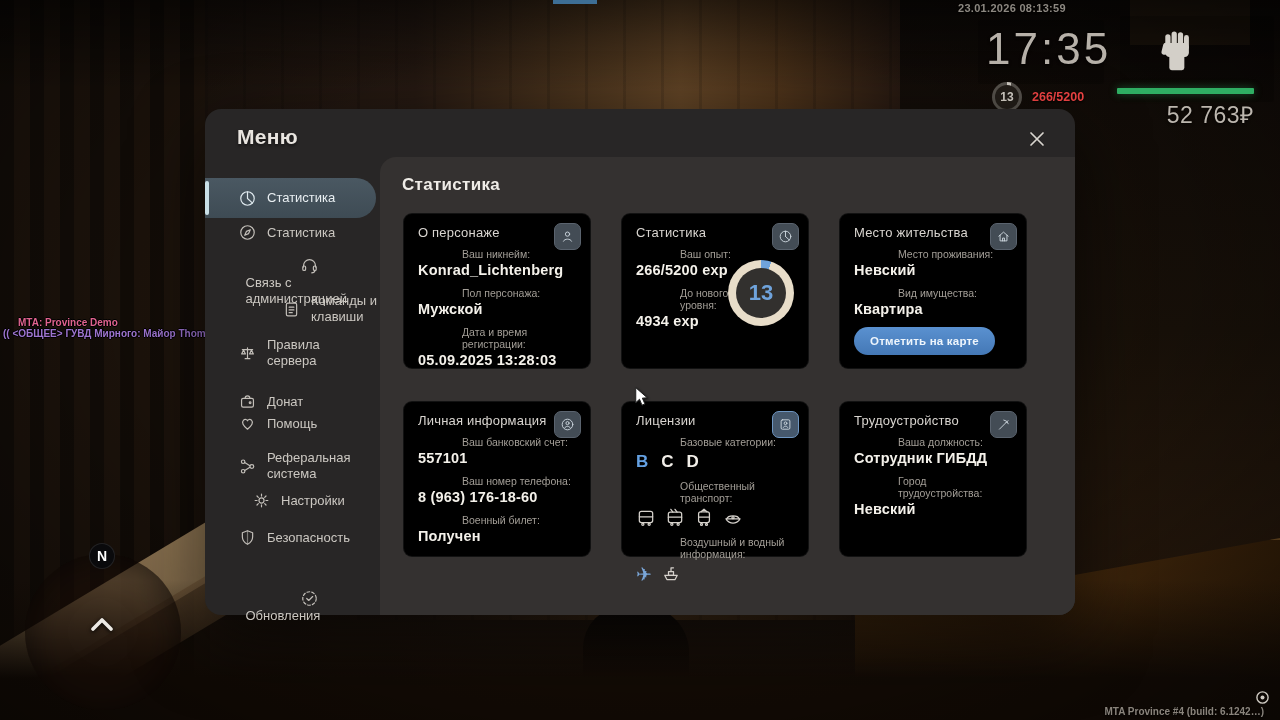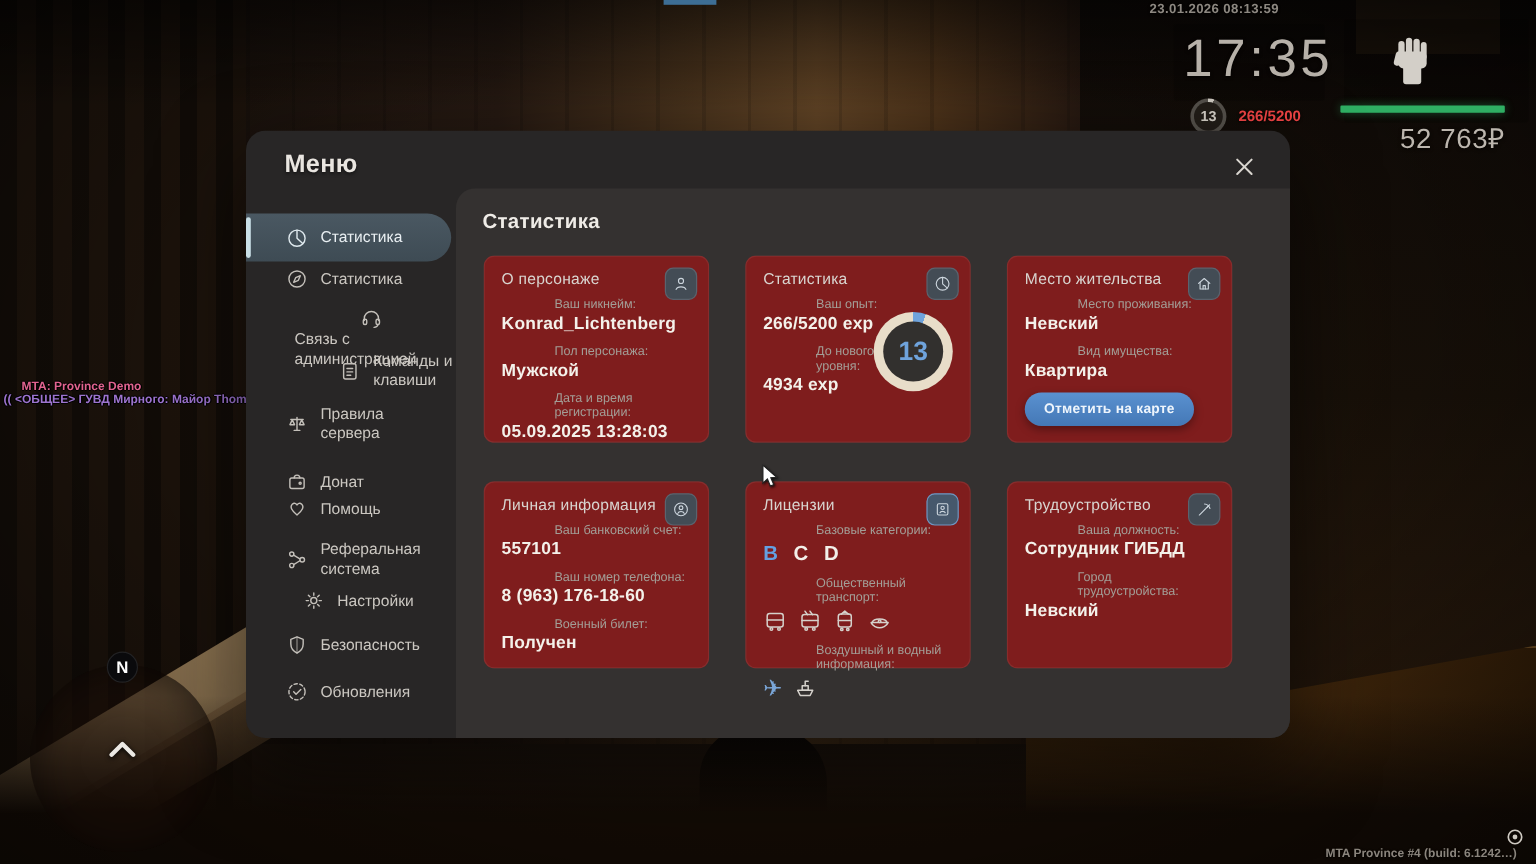--- a/index.html
+++ b/index.html
@@ -96,26 +96,26 @@
     color:#cbc7c1; cursor:pointer; }
   .side-item .ic { margin-left:33px; flex:0 0 19px; color:#c3bfb9; }
   .side-item .lbl { margin-left:10px; font-size:13px; line-height:16px; width:104px; }
   .side-item.active { left:0; top:69px; width:171px; height:40px;
     border-radius:0 20px 20px 0; background:linear-gradient(180deg,#4a5862,#3e4b54); color:#e9eff2; }
   .side-item.active .ic { color:#dfe9ee; }
   .active-indicator { position:absolute; left:0; top:3px; bottom:3px; width:4px; border-radius:2px;
     background:#c9dfe6; }
   .si-2 { top:114px; } .si-3 { top:147px;flex-direction:column; } .si-4 { top:184px;margin-left:44px; } .si-5 { top:228px; }
   .si-6 { top:263px;margin-top:20px; } .si-7 { top:305px; } .si-8 { top:341px; } .si-9 { top:382px;padding-left:14px; }
-  .si-10 { top:419px; } .si-11 { top:458px; }
+  .si-10 { top:419px; } .si-11 { top:480px;flex-direction:column; }
 
   
   .cards { position:absolute; left:23px; top:56px; display:grid;
     grid-template-columns:188px 188px 188px; grid-auto-rows:156px; column-gap:30px; row-gap:32px; }
-  .card { position:relative; background:#7f1d1d; border:1px solid rgba(255,255,255,0.07);
+  .card { position:relative; background:#000000; border:1px solid rgba(255,255,255,0.07);
     border-radius:9px; padding:11px 14px; }
   .card-title { font-size:13px; color:#d9d5d0; letter-spacing:.2px; }
   .chip { position:absolute; top:9px; right:9px; width:27px; height:27px; border-radius:7px;
     background:#434c55; border:1px solid #5a636e; display:flex; align-items:center; justify-content:center;
     color:#ccd5dd; }
   .chip.hl { background:#46586c; border-color:#6e96c2; }
   .f-label { margin-top:8px; font-size:10.5px; line-height:12px; color:#a39e97;padding-left:44px; }
   .f-value { margin-top:2px; font-size:14.5px; line-height:17px; font-weight:bold; color:#f4f1ea;
     letter-spacing:.2px; }
   .ring { position:absolute; right:14px; top:46px; width:66px; height:66px; border-radius:50%; }

